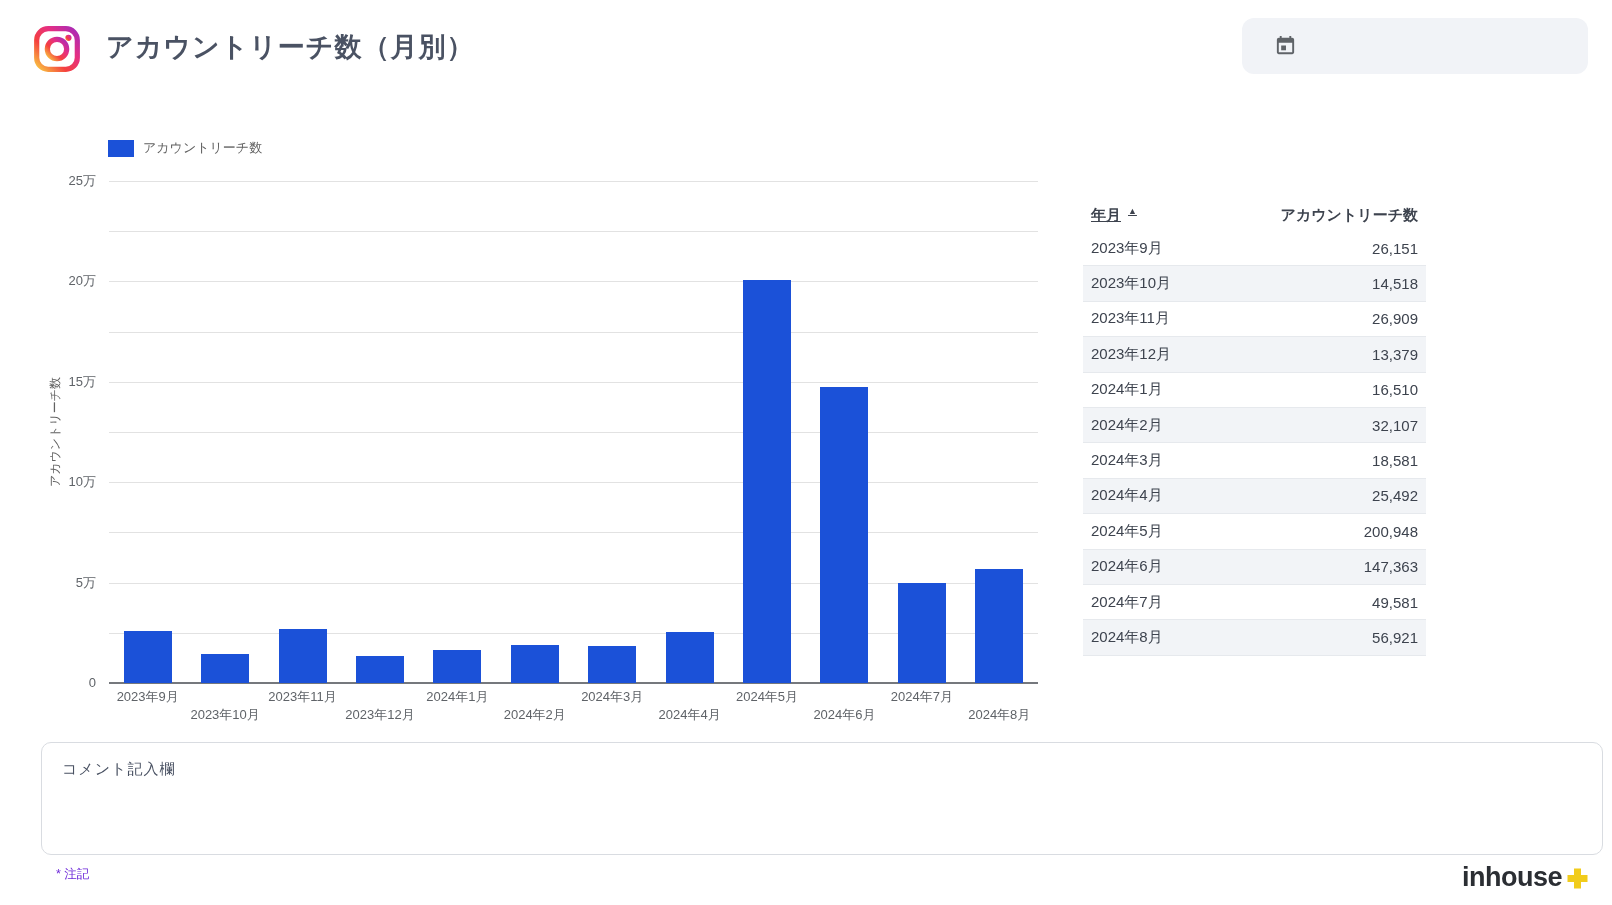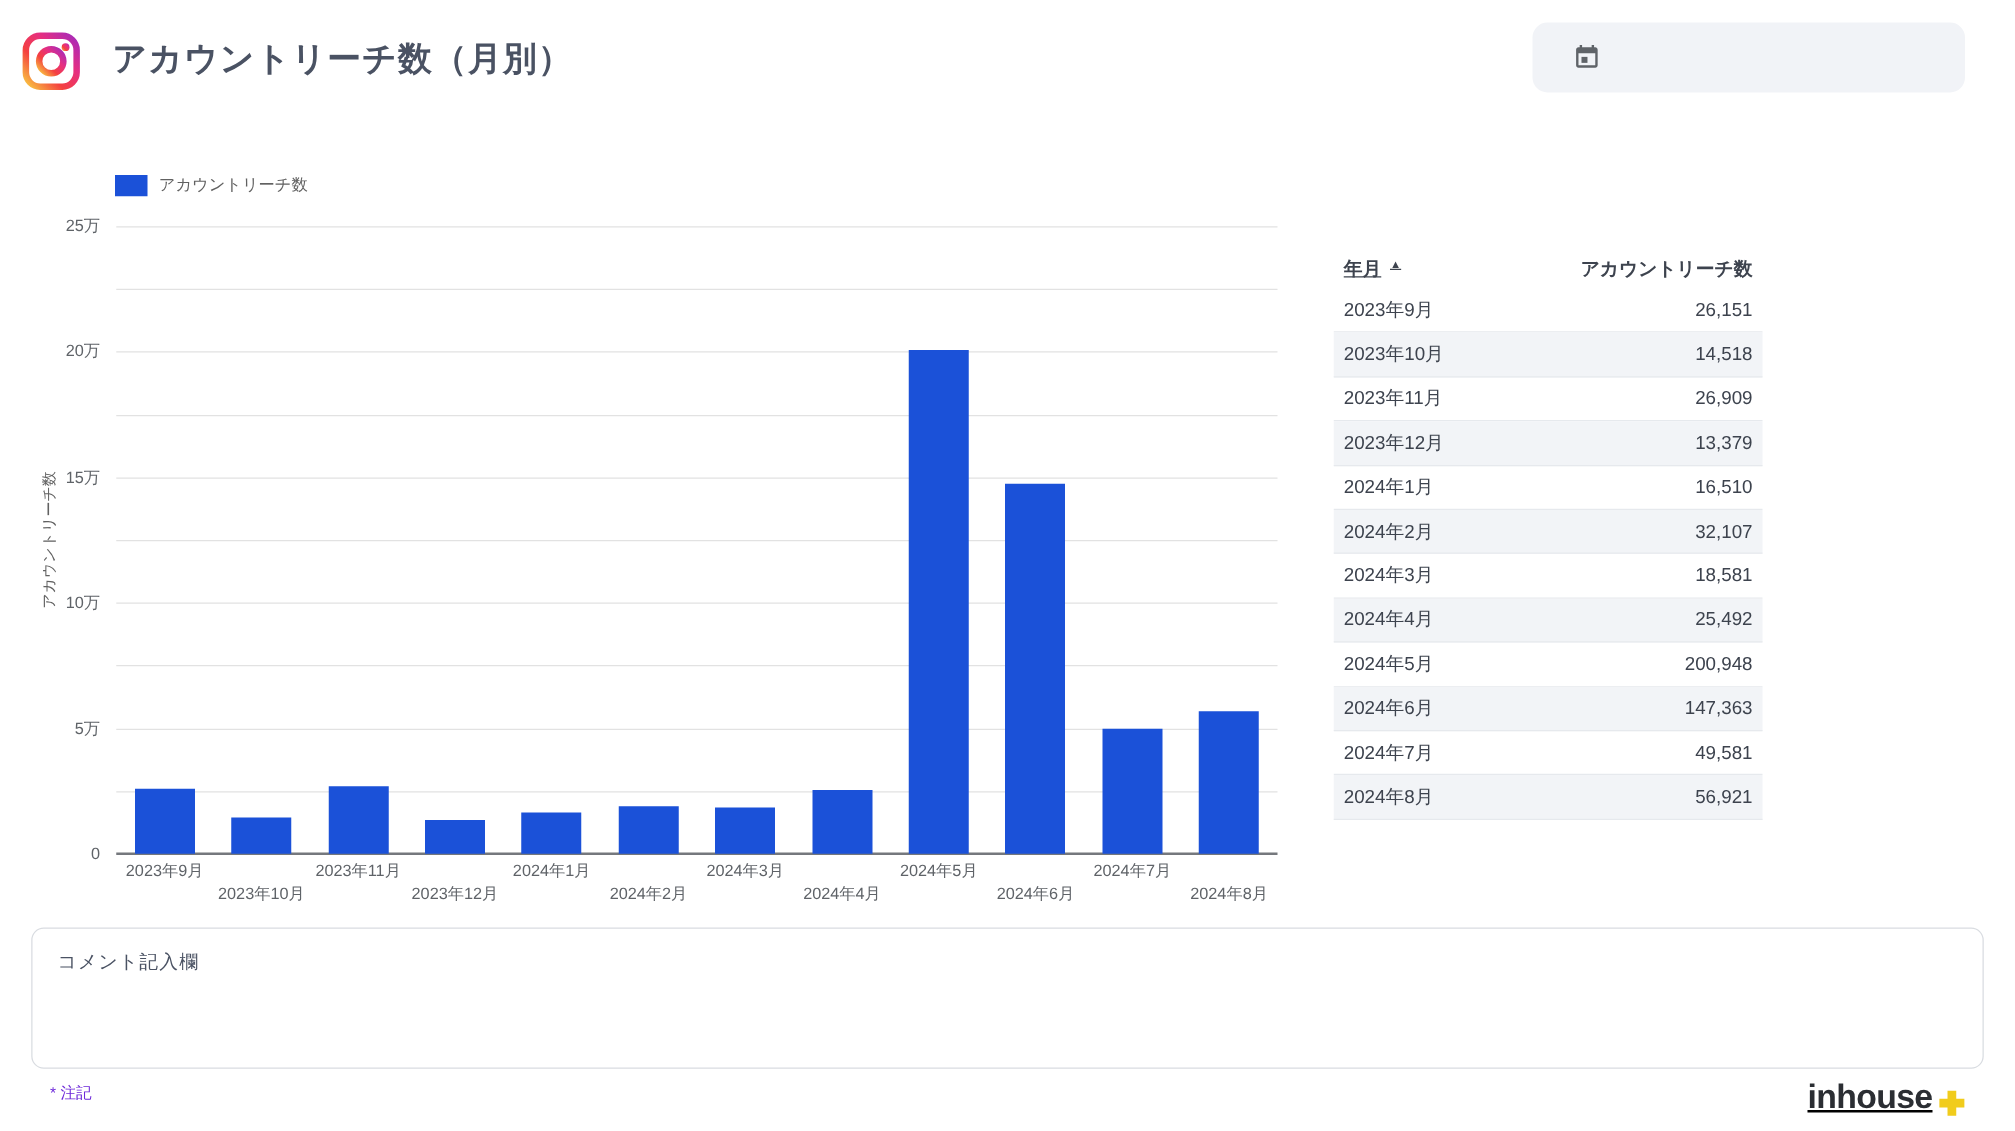--- a/index.html
+++ b/index.html
@@ -1,18 +1,18 @@
 <!DOCTYPE html>
 <html><head>
 <meta charset="utf-8">
 <style>
   html,body{margin:0;padding:0;background:#fff;}
   *{box-sizing:border-box;}
   body{font-family:"Liberation Sans","DejaVu Sans",sans-serif;}
-  .canvas{position:relative;width:1588px;height:905px;background:#fff;overflow:hidden;}
+  .canvas{position:relative;width:1588px;height:905px;background:#fff;overflow:hidden;margin-left:16px;}
 
   
   .ig-logo{position:absolute;left:16px;top:24px;width:50px;height:50px;}
   .page-title{position:absolute;left:90px;top:29px;font-size:27px;font-weight:bold;color:#4a5263;letter-spacing:1px;}
   .date-btn{position:absolute;right:16px;top:18px;width:346px;height:56px;background:#f1f3f7;border:none;border-radius:12px;display:flex;align-items:center;cursor:pointer;padding:0;}
   .date-btn .cal{position:absolute;left:32px;top:16px;}
   .date-btn .lbl{flex:1;text-align:center;font-size:15px;color:#3c4043;font-family:inherit;}
 
   
   .legend{position:absolute;left:92px;top:139px;display:flex;align-items:center;gap:9px;}
@@ -34,21 +34,21 @@
   .sort-arrow{font-size:9px;color:#3d434e;}
   .trow{display:flex;height:35.4px;align-items:center;border-bottom:1px solid #e6e9ed;cursor:pointer;}
   .trow:nth-child(even){background:#f2f4f7;}
   .td-month{flex:1;padding-left:8px;}
   .td-value{padding-right:8px;text-align:right;}
 
   
   .comment{position:absolute;left:25px;top:742px;width:1562px;height:113px;border:1px solid #d9dce1;border-radius:10px;padding:17px 20px;font-size:15px;color:#2f3542;resize:none;outline:none;background:#fff;font-family:inherit;}
   .comment::placeholder{color:#4a5263;opacity:1;letter-spacing:1px;}
   .note{position:absolute;left:40px;top:866px;font-size:12.5px;color:#6d28d9;}
-  .brand{position:absolute;right:16px;top:862px;display:flex;align-items:flex-end;text-decoration:underline;}
+  .brand{position:absolute;right:16px;top:862px;display:flex;align-items:flex-start;}
   .brand .word{font-size:27px;font-weight:800;color:#2b2e33;letter-spacing:-0.5px;}
   .brand svg{margin-left:5px;margin-top:6px;}
 </style>
 </head>
 <body>
 
 <div class="canvas">
 
   <span class="ig-logo">
     <svg viewBox="0 0 48 48" width="50" height="50">

